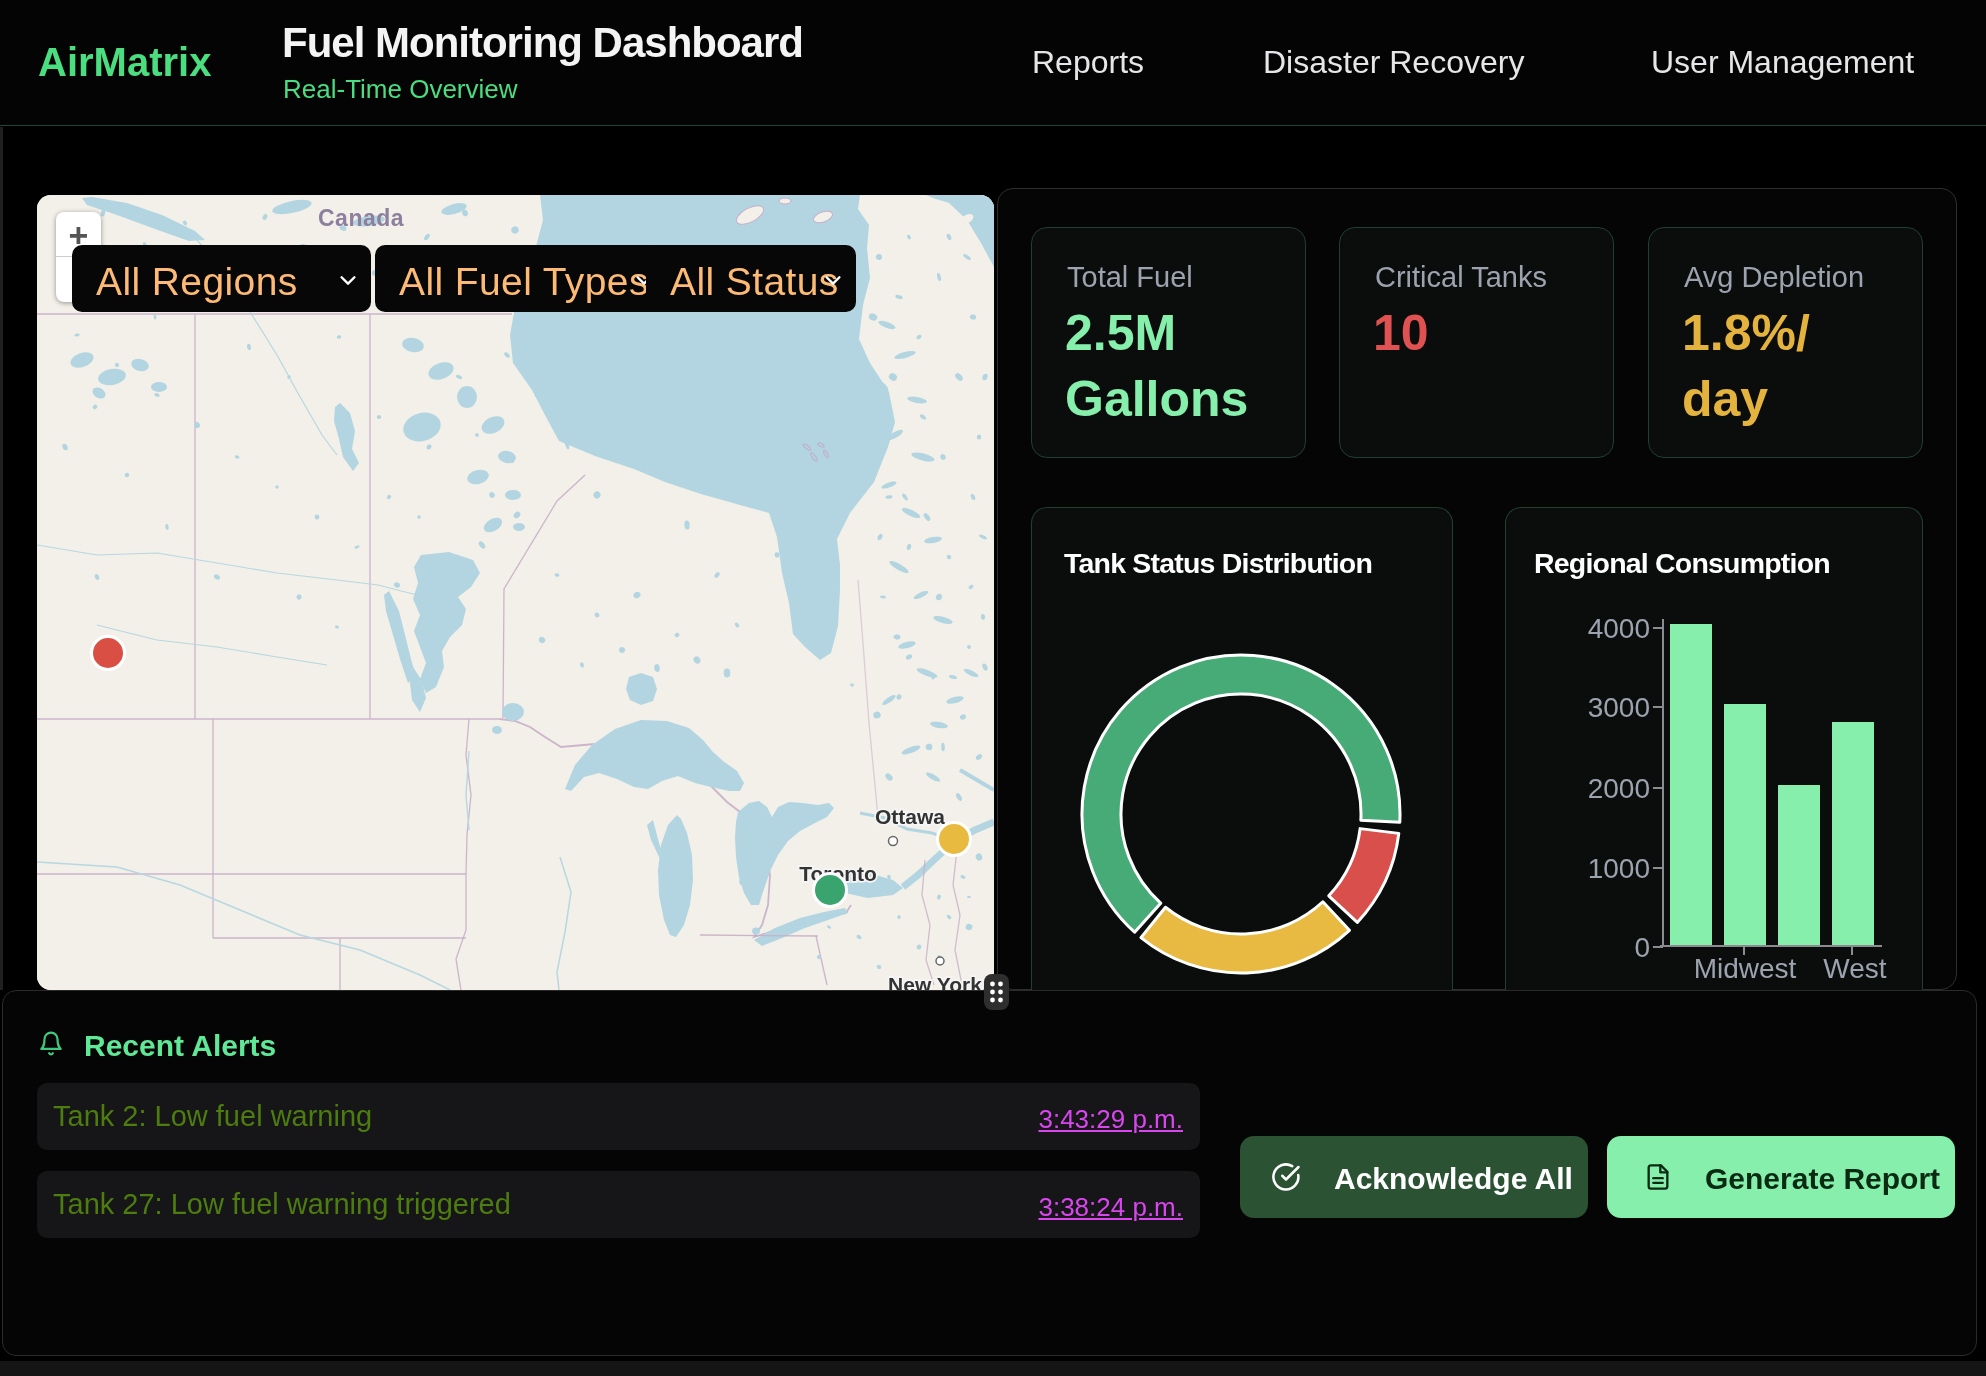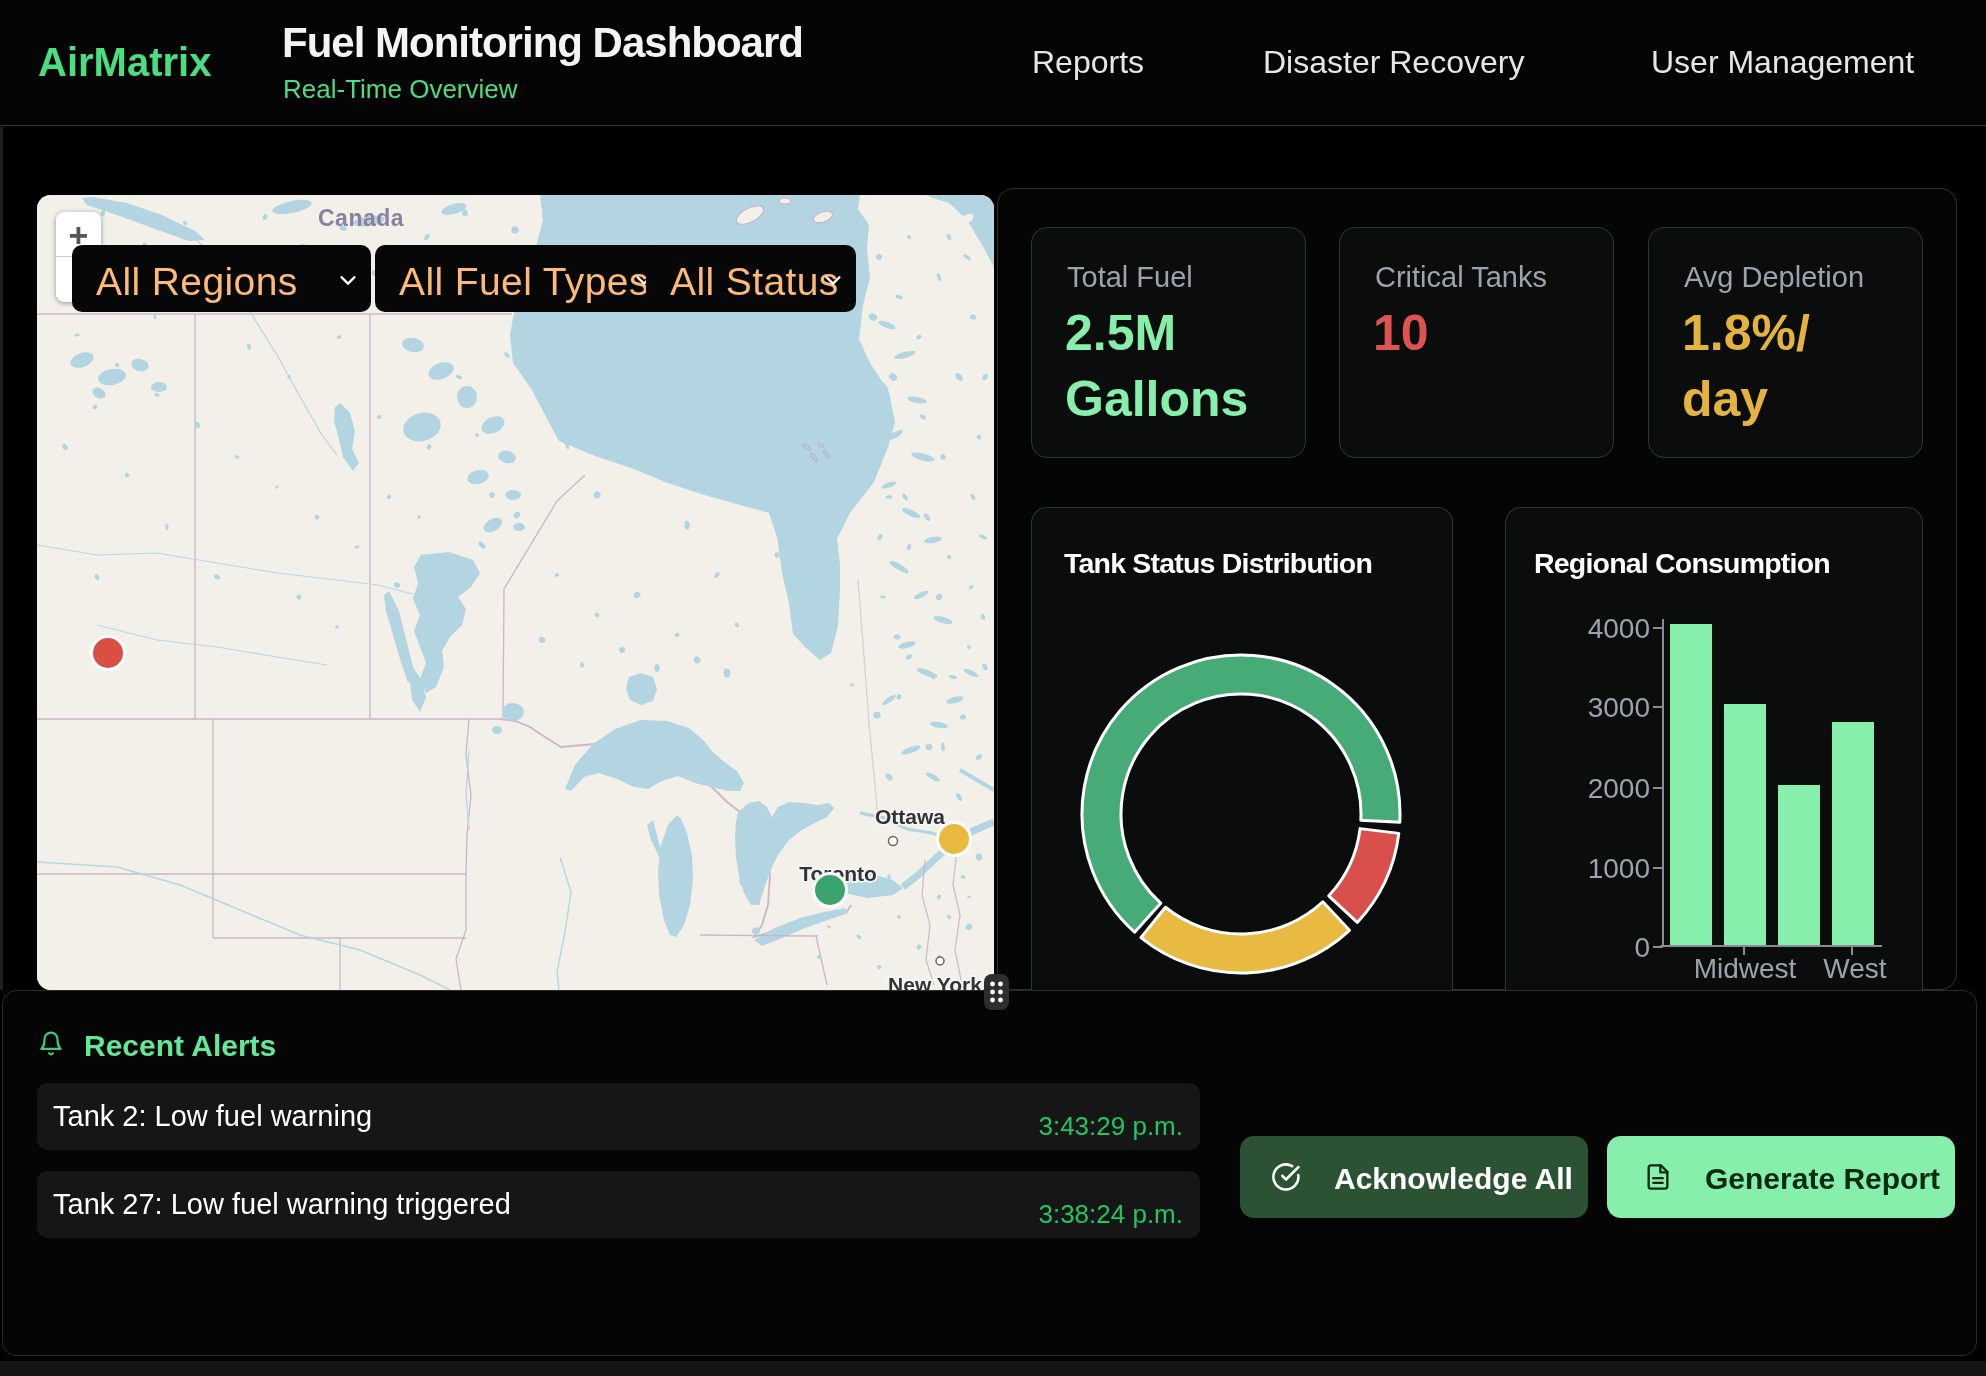--- a/index.html
+++ b/index.html
@@ -15,22 +15,22 @@
   
   #rpanel { position:absolute; left:997px; top:188px; width:960px; height:802px; border:1px solid #2e2e2e; border-radius:16px; background:#050505; }
   .scard { position:absolute; width:275px; height:231px; background:#0b0d0c; border:1px solid #1f4030; border-radius:16px; }
   .slabel { position:absolute; left:35px; top:33px; font-size:29px; color:#9ca3af; }
   .sval { position:absolute; left:33px; top:72px; font-size:50px; font-weight:bold; line-height:66px; }
   .ccard { position:absolute; background:#0b0d0c; border:1px solid #1f4030; border-radius:16px; }
   .ctitle { position:absolute; font-size:28.5px; font-weight:bold; color:#fff; letter-spacing:-0.8px; }
   
   #alerts { position:absolute; left:2px; top:990px; width:1975px; height:366px; background:#050505; border:1px solid #2b2b2b; border-radius:14px; }
   .arow { position:absolute; left:37px; width:1163px; height:67px; background:#161618; border-radius:10px; }
-  .atext { position:absolute; left:16px; top:17px; font-size:29px; color:#ffffff; }
-  .atime { position:absolute; right:17px; top:28px; font-size:26px; color:#22c55e; }
+  .atext { position:absolute; left:16px; top:17px; font-size:29px; color:#4d7c0f; }
+  .atime { position:absolute; right:17px; top:21px; font-size:26px; color:#d946ef;text-decoration:underline; }
   #ackbtn { position:absolute; left:1240px; top:1136px; width:348px; height:82px; background:#2a5233; border-radius:14px; }
   #genbtn { position:absolute; left:1607px; top:1136px; width:348px; height:82px; background:#86efac; border-radius:14px; }
   
   .dd { position:absolute; background:#070707; border-radius:10px; color:#fdba74; font-size:39px; }
   .ddt { position:absolute; left:24px; top:15px; letter-spacing:0.4px; }
   #footer { position:absolute; left:0; top:1361px; width:1986px; height:15px; background:#151515; }
 </style>
 </head>
 <body>
 <div id="page">

